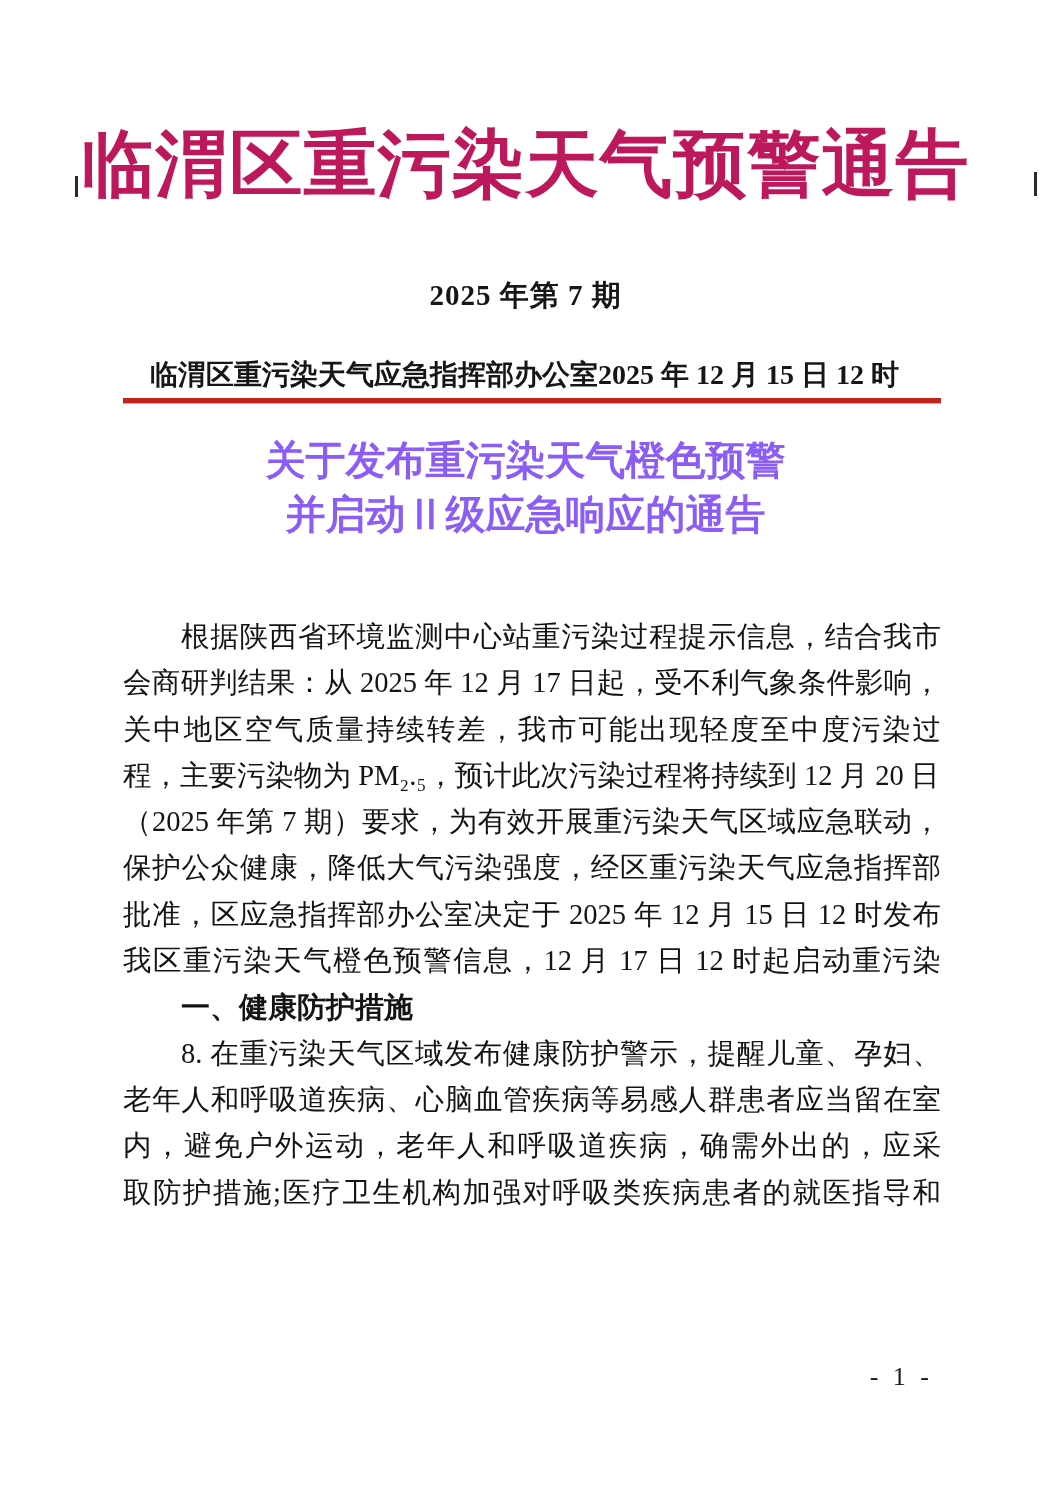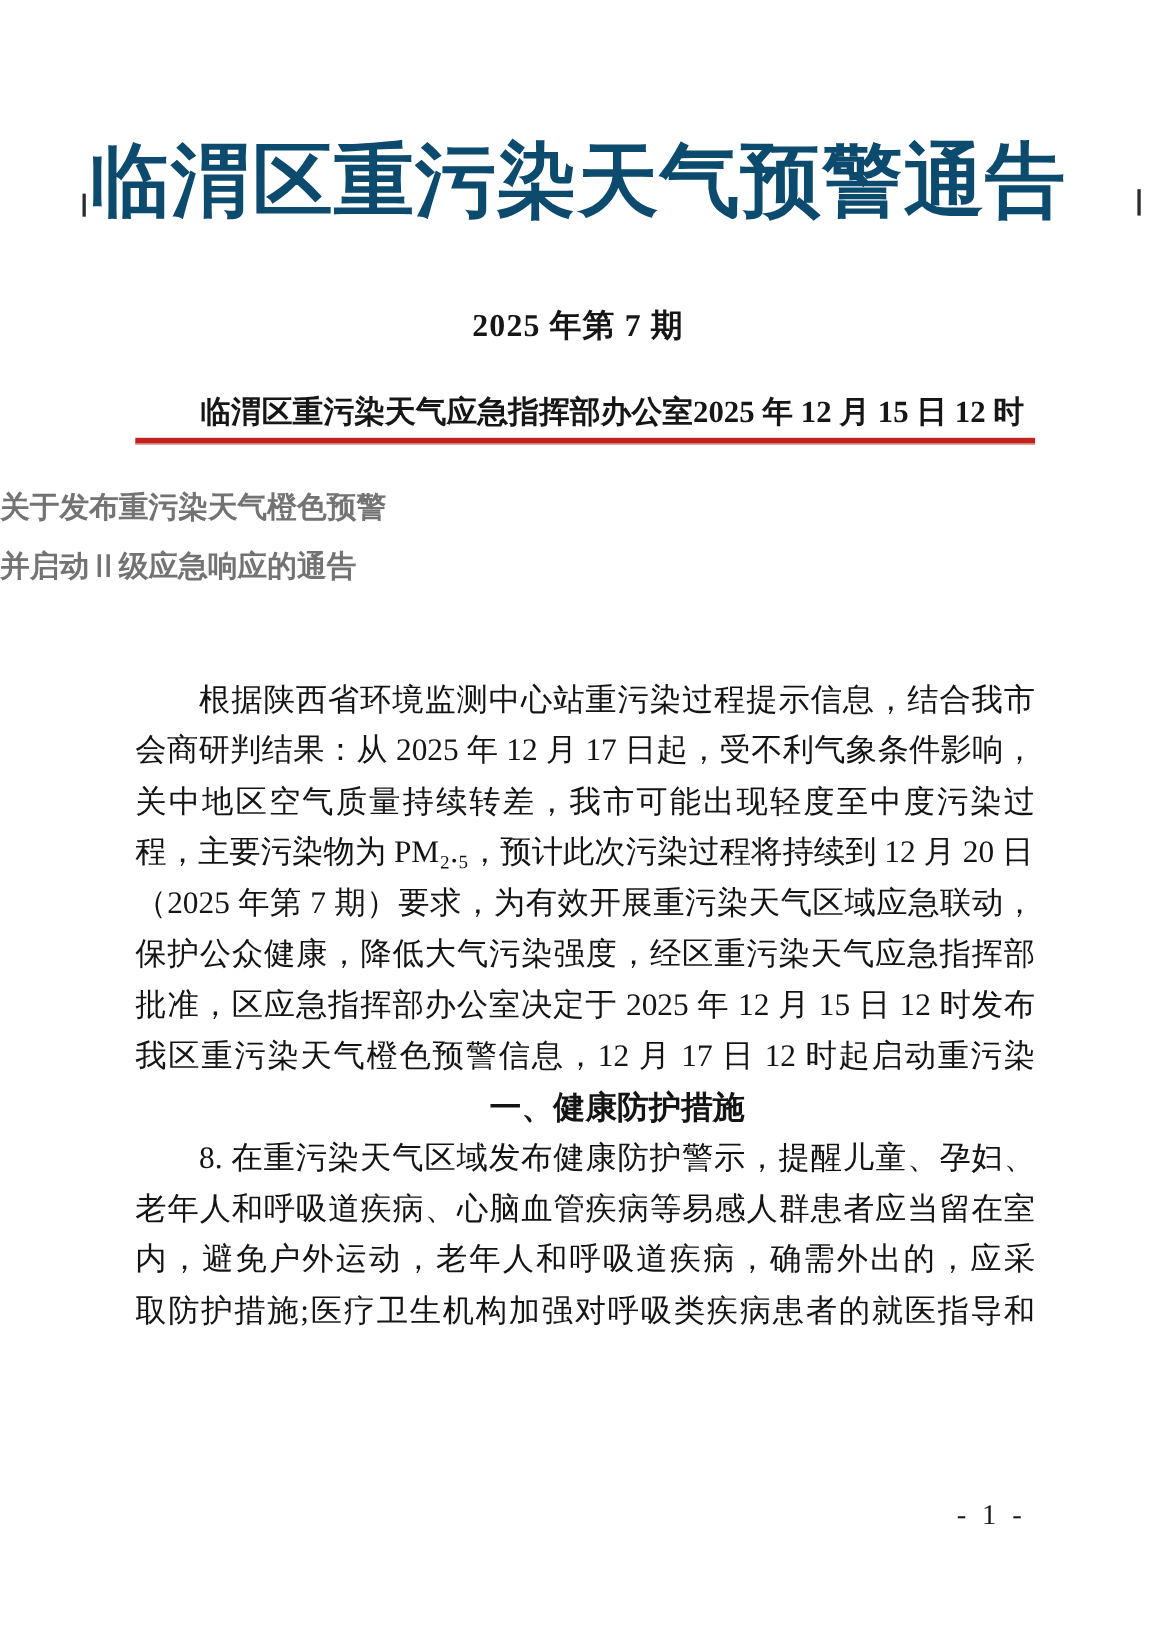--- a/index.html
+++ b/index.html
@@ -26,65 +26,65 @@
 
   .doc-title {
     position: absolute;
     top: 116px;
     left: 0;
     width: 100%;
     margin: 0;
     text-align: center;
     font-size: 73px;
     font-weight: bold;
-    color: #0c4a6e;
+    color: #be185d;
     letter-spacing: 1px;
     white-space: nowrap;
   }
   .issue-no {
     position: absolute;
     top: 276px;
     left: 0;
     width: 100%;
     text-align: center;
     font-size: 29px;
     font-weight: bold;
     letter-spacing: 1px;
   }
   .meta-row {
     position: absolute;
     top: 356px;
     left: 150px;
     width: 781px;
     display: flex;
-    justify-content: flex-end;
+    justify-content: flex-start;
     font-size: 28px;
     font-weight: bold;
     white-space: nowrap;
   }
   .red-rule {
     position: absolute;
     top: 398px;
     left: 123px;
     width: 818px;
     height: 5px;
     background: #c2231c;
     border-bottom: 1px solid #e2a49e;
   }
   .notice-title {
     position: absolute;
     top: 434px;
     left: 0;
     width: 100%;
     margin: 0;
-    text-align: left;
-    font-size: 27px;
+    text-align: center;
+    font-size: 40px;
     font-weight: bold;
     line-height: 54px;
-    color: #737373;
+    color: #8b5cf6;
   }
   .body-text {
     position: absolute;
     top: 614px;
     left: 123px;
     width: 818px;
     font-size: 28.5px;
     color: #141414;
   }
   .bline {
@@ -96,21 +96,21 @@
     overflow: hidden;
     white-space: nowrap;
   }
   .bline.first { text-indent: 58px; }
   .section-heading {
     height: 46.3px;
     line-height: 46.3px;
     text-indent: 58px;
     font-weight: bold;
     font-size: 29px;
-    text-align: center;
+    text-align: left;
     white-space: nowrap;
   }
   .page-number {
     position: absolute;
     top: 1362px;
     right: 118px;
     font-size: 26px;
     letter-spacing: 4px;
     color: #1a1a1a;
     white-space: nowrap;

